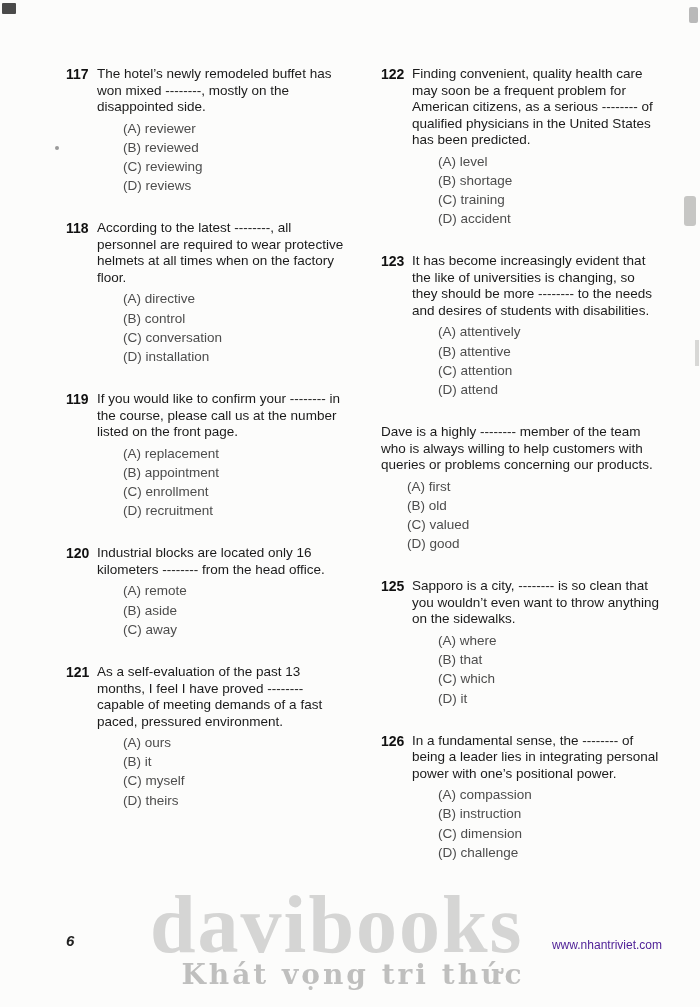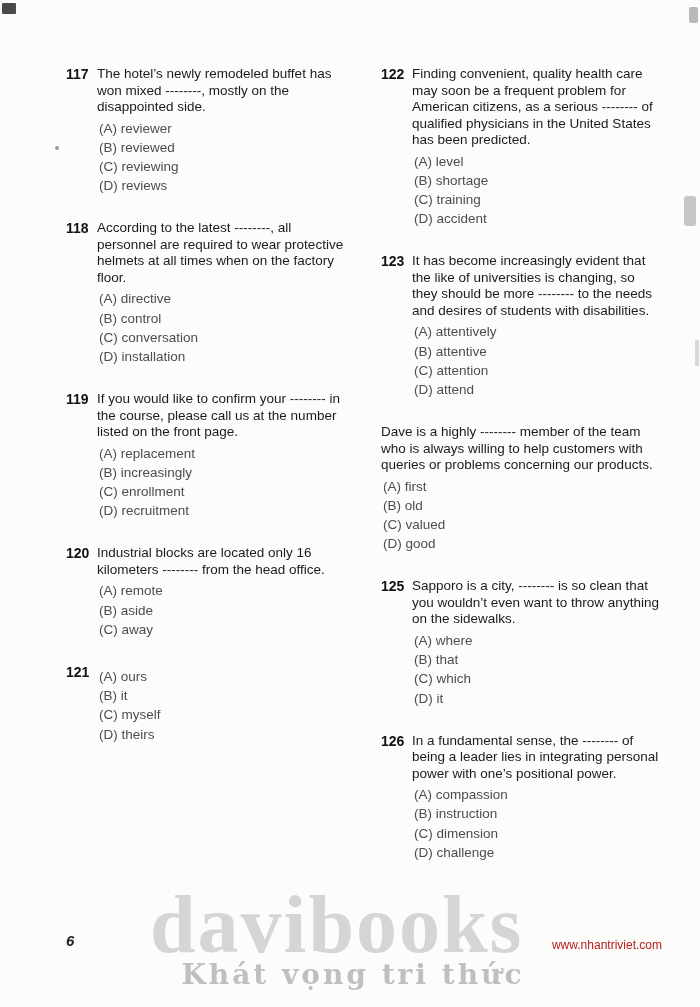--- a/index.html
+++ b/index.html
@@ -31,20 +31,21 @@
     font-weight: bold;
     font-size: 14px;
     color: #111;
   }
   .q-body { flex: 1; min-width: 0; }
   .q-text { color: #1b1b1b; }
   .q-options { margin-top: 3px; padding-left: 2px; }
   .q-option {
     color: #4d4d4d;
     line-height: 19.2px;
+    margin-left: 24px;
   }
 
   
   .watermark {
     position: absolute;
     left: 150px;
     top: 878px;
     font-family: Liberation Serif, serif;
     font-size: 82px;
     font-weight: bold;
@@ -74,21 +75,21 @@
     font-size: 15px;
     font-weight: bold;
     font-style: italic;
     color: #222;
   }
   .site-url {
     position: absolute;
     right: 38px;
     top: 938px;
     font-size: 12px;
-    color: #b91c1c;
+    color: #4c1d95;
   }
 
   
   .artifact { position: absolute; pointer-events: none; }
   .a1 { left: 2px; top: 3px; width: 14px; height: 11px; background: #4a4a4a; border-radius: 1px; }
   .a2 { right: 2px; top: 7px; width: 9px; height: 16px; background: #b9b9b9; border-radius: 2px; }
   .a3 { right: 4px; top: 196px; width: 12px; height: 30px; background: #c6c6c4; border-radius: 3px; }
   .a4 { left: 55px; top: 146px; width: 4px; height: 4px; background: #9a9a9a; border-radius: 50%; }
   .a5 { right: 1px; top: 340px; width: 4px; height: 26px; background: #d8d8d6; }
 </style>
@@ -128,40 +129,41 @@
               <div class="q-option">(D) installation</div>
             </div>
           </div>
         </div>
         <div class="question">
           <span class="q-num">119</span>
           <div class="q-body">
             <div class="q-text">If you would like to confirm your -------- in the course, please call us at the number listed on the front page.</div>
             <div class="q-options">
               <div class="q-option">(A) replacement</div>
-              <div class="q-option">(B) increasingly</div>
+              <div class="q-option">(B) appointment</div>
               <div class="q-option">(C) enrollment</div>
               <div class="q-option">(D) recruitment</div>
             </div>
           </div>
         </div>
         <div class="question">
           <span class="q-num">120</span>
           <div class="q-body">
             <div class="q-text">Industrial blocks are located only 16 kilometers -------- from the head office.</div>
             <div class="q-options">
               <div class="q-option">(A) remote</div>
               <div class="q-option">(B) aside</div>
               <div class="q-option">(C) away</div>
             </div>
           </div>
         </div>
         <div class="question">
           <span class="q-num">121</span>
           <div class="q-body">
+            <div class="q-text">As a self-evaluation of the past 13 months, I feel I have proved -------- capable of meeting demands of a fast paced, pressured environment.</div>
             <div class="q-options">
               <div class="q-option">(A) ours</div>
               <div class="q-option">(B) it</div>
               <div class="q-option">(C) myself</div>
               <div class="q-option">(D) theirs</div>
             </div>
           </div>
         </div>
       </div>
     <div class="column" id="col-right">

